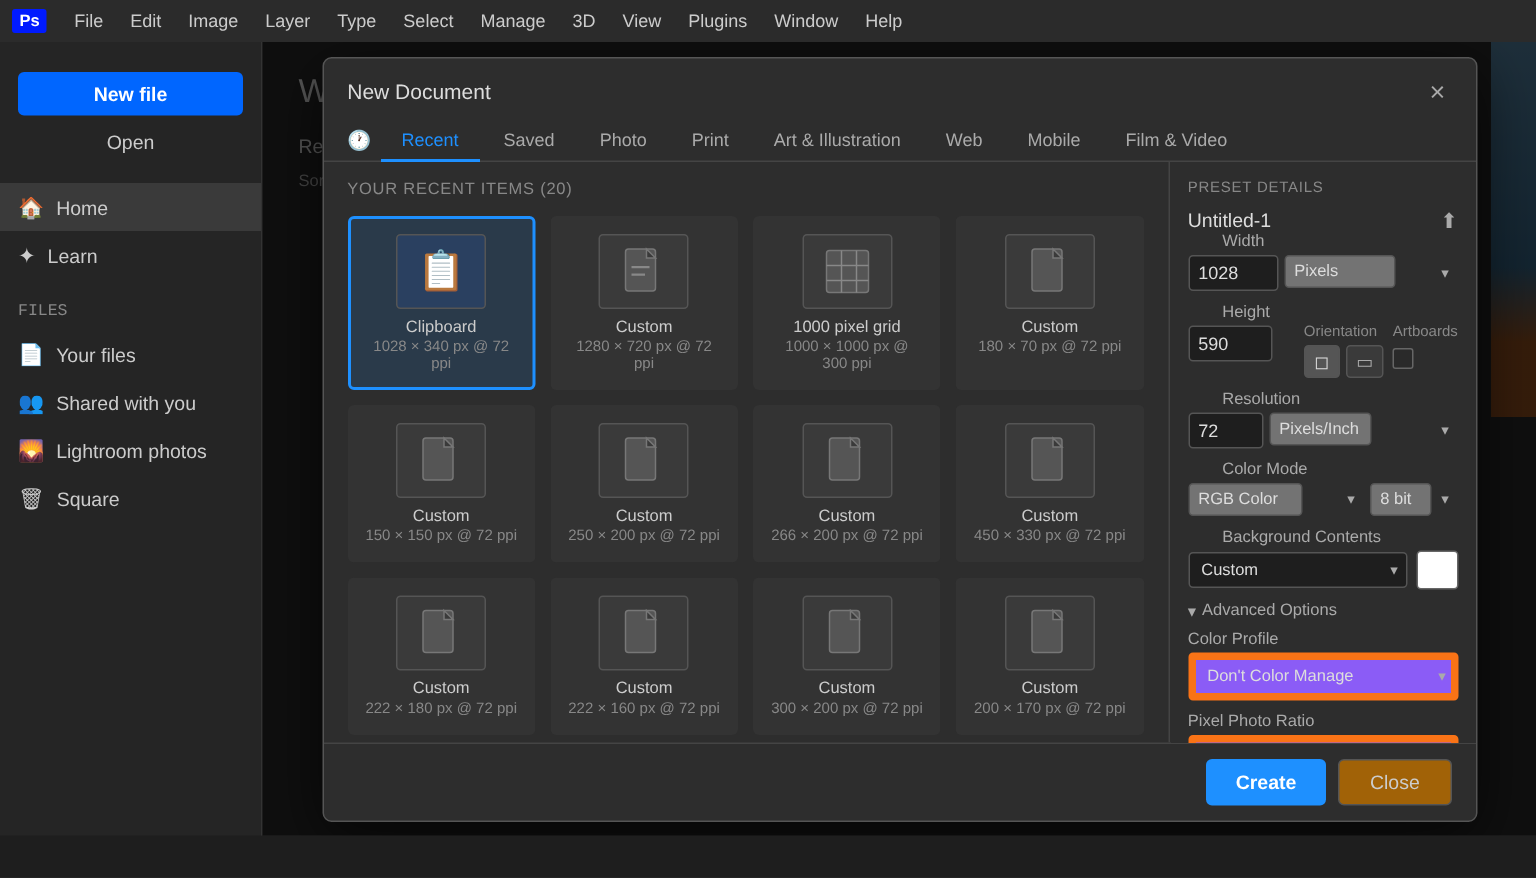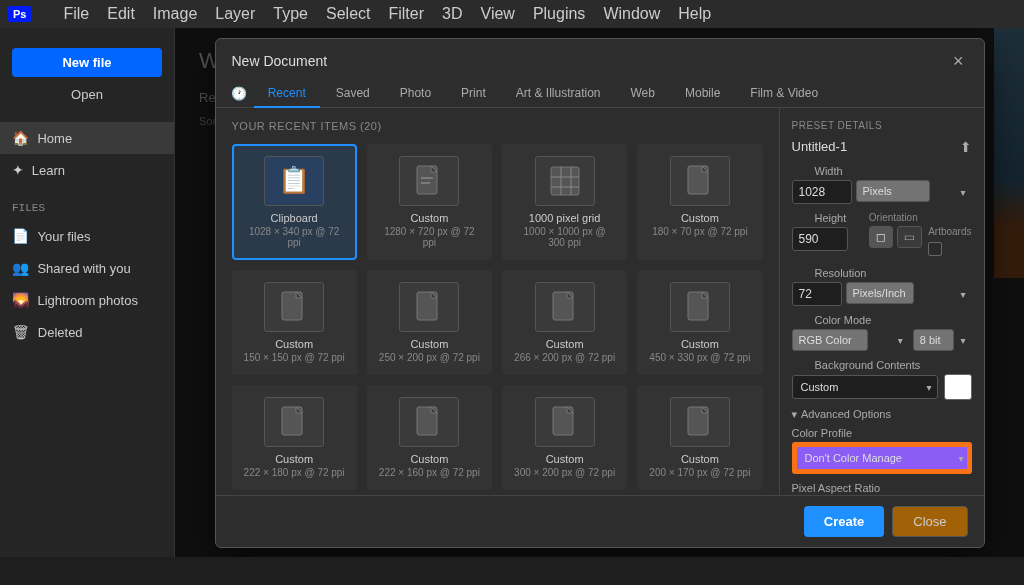--- a/index.html
+++ b/index.html
@@ -1,21 +1,21 @@
 <!DOCTYPE html>
 <html><head>
   <meta charset="utf-8">
   <style>
     * { box-sizing: border-box; margin: 0; padding: 0; }
     body { font-family: 'Segoe UI', Arial, sans-serif; background: #1e1e1e; color: #ccc; font-size: 12px; width: 1024px; height: 585px; overflow: hidden; }
 
     
     .menu-bar { background: #2b2b2b; height: 28px; display: flex; align-items: center; padding: 0 8px; gap: 2px; }
-    .ps-logo { background: #001aff; color: white; font-weight: bold; font-size: 11px; padding: 2px 5px; border-radius: 2px; margin-right: 22px; }
-    .menu-item { color: #ccc; font-size: 16px; padding: 4px 8px; cursor: pointer; }
+    .ps-logo { background: #001aff; color: white; font-weight: bold; font-size: 11px; padding: 2px 5px; border-radius: 2px; margin-right: 8px; }
+    .menu-item { color: #ccc; font-size: 12px; padding: 4px 8px; cursor: pointer; }
 
     
     .app-body { display: flex; height: 529px; background: #1e1e1e; }
 
     
     .sidebar { width: 175px; background: #252525; display: flex; flex-direction: column; padding: 10px 0; border-right: 1px solid #333; }
     .sidebar-top { padding: 10px 12px 16px; }
     .new-file-btn { background: #0066ff; color: white; border: none; border-radius: 4px; padding: 7px 20px; font-size: 13px; font-weight: 600; cursor: pointer; width: 100%; margin-bottom: 6px; }
     .open-btn { background: transparent; color: #ccc; border: none; font-size: 13px; cursor: pointer; padding: 4px 0; }
     .sidebar-section { padding: 6px 12px; color: #888; font-size: 11px; margin-top: 10px; font-family: Liberation Mono, monospace; }
@@ -52,21 +52,21 @@
     .item-card { background: #333; border-radius: 4px; padding: 10px; text-align: center; cursor: pointer; border: 2px solid transparent; }
     .item-card.selected { border: 2px solid #1e90ff; background: #2a3a4a; }
     .item-icon { width: 60px; height: 50px; background: #3a3a3a; border: 1px solid #555; border-radius: 3px; margin: 0 auto 6px; display: flex; align-items: center; justify-content: center; font-size: 22px; }
     .item-card.selected .item-icon { background: #2a4060; }
     .item-name { font-size: 11px; color: #ccc; margin-bottom: 2px; }
     .item-dims { font-size: 10px; color: #888; }
 
     
     .preset-panel { width: 205px; background: #2d2d2d; border-left: 1px solid #444; padding: 12px; overflow-y: auto; }
     .preset-title { font-size: 10px; color: #888; text-transform: uppercase; letter-spacing: 0.5px; margin-bottom: 8px; }
-    .preset-name-row { display: flex; align-items: center; justify-content: space-between; margin-bottom: 10px; }
+    .preset-name-row { display: flex; align-items: center; justify-content: space-between; }
     .preset-name { font-size: 13px; color: #ddd; }
     .preset-save-icon { color: #aaa; font-size: 14px; cursor: pointer; }
 
     .field-row { margin-bottom: 8px; }
     .field-label { font-size: 11px; color: #aaa; margin-bottom: 3px; padding-left: 23px; }
     .field-group { display: flex; gap: 4px; }
     .field-input { background: #1e1e1e; border: 1px solid #555; color: #ddd; padding: 4px 6px; font-size: 12px; width: 60px; border-radius: 3px; outline: none; }
     .field-select { background: #737373; border: 1px solid #555; color: #ddd; padding: 4px 6px; font-size: 11px; border-radius: 3px; flex: 1; outline: none; cursor: pointer; appearance: none; }
     .select-wrap { position: relative; flex: 1; }
     .select-wrap::after { content: '▾'; position: absolute; right: 6px; top: 50%; transform: translateY(-50%); color: #aaa; pointer-events: none; font-size: 10px; }
@@ -95,21 +95,21 @@
 <body>
 
 <div class="menu-bar">
   <span class="ps-logo">Ps</span>
   <span class="menu-item">File</span>
   <span class="menu-item">Edit</span>
   <span class="menu-item">Image</span>
   <span class="menu-item">Layer</span>
   <span class="menu-item">Type</span>
   <span class="menu-item">Select</span>
-  <span class="menu-item">Filter</span>
+  <span class="menu-item">Manage</span>
   <span class="menu-item">3D</span>
   <span class="menu-item">View</span>
   <span class="menu-item">Plugins</span>
   <span class="menu-item">Window</span>
   <span class="menu-item">Help</span>
 </div>
 
 <div class="app-body">
 
   <div class="sidebar">
@@ -135,21 +135,21 @@
     <div class="sidebar-item">
       <span class="sidebar-icon">👥</span>
       <span>Shared with you</span>
     </div>
     <div class="sidebar-item">
       <span class="sidebar-icon">🌄</span>
       <span>Lightroom photos</span>
     </div>
     <div class="sidebar-item">
       <span class="sidebar-icon">🗑</span>
-      <span>Deleted</span>
+      <span>Square</span>
     </div>
   </div>
 
   <div class="main-content">
     <div class="welcome-text">We</div>
     <div class="recent-label">Rec</div>
     <div class="sort-label">Sort</div>
 
     <div style="position:absolute; right:0; top:0; width:30px; height:250px; background: linear-gradient(180deg, #4a7a9b 0%, #2a5a7b 60%, #8b4513 80%); opacity:0.7;"></div>
 
@@ -329,21 +329,21 @@
                 </div>
               </div>
             </div>
 
             <div class="field-row">
               <div style="display:flex; gap:6px; align-items:flex-start;">
                 <div style="flex:1;">
                   <div class="field-label">Height</div>
                   <input class="field-input" type="text" style="width: 56px;" value="590">
                 </div>
-                <div style="">
+                <div style="margin-top:14px;">
                   <div style="font-size:10px;color:#888;margin-bottom:3px;">Orientation</div>
                   <div style="display:flex;gap:4px;">
                     <button class="orient-btn active" title="Portrait">◻</button>
                     <button class="orient-btn" title="Landscape">▭</button>
                   </div>
                 </div>
                 <div style="margin-top:14px;">
                   <div style="font-size:10px;color:#888;margin-bottom:5px;">Artboards</div>
                   <span class="checkbox"></span>
                 </div>
@@ -398,21 +398,21 @@
             <div class="field-row">
               <div class="color-profile-label">Color Profile</div>
               <div class="full-select-wrap">
                 <select class="full-select">
                   <option>Don't Color Manage</option><option>sRGB</option><option>Adobe RGB</option>
                 </select>
               </div>
             </div>
 
             <div class="field-row">
-              <div class="color-profile-label">Pixel Aspect Ratio</div>
+              <div class="color-profile-label">Pixel Photo Ratio</div>
               <div class="full-select-wrap">
                 <select class="full-select">
                   <option>Square Pixels</option><option>D1/DV NTSC</option><option>D1/DV PAL</option>
                 </select>
               </div>
             </div>
           </div>
         </div>
 
         <div class="modal-footer">

